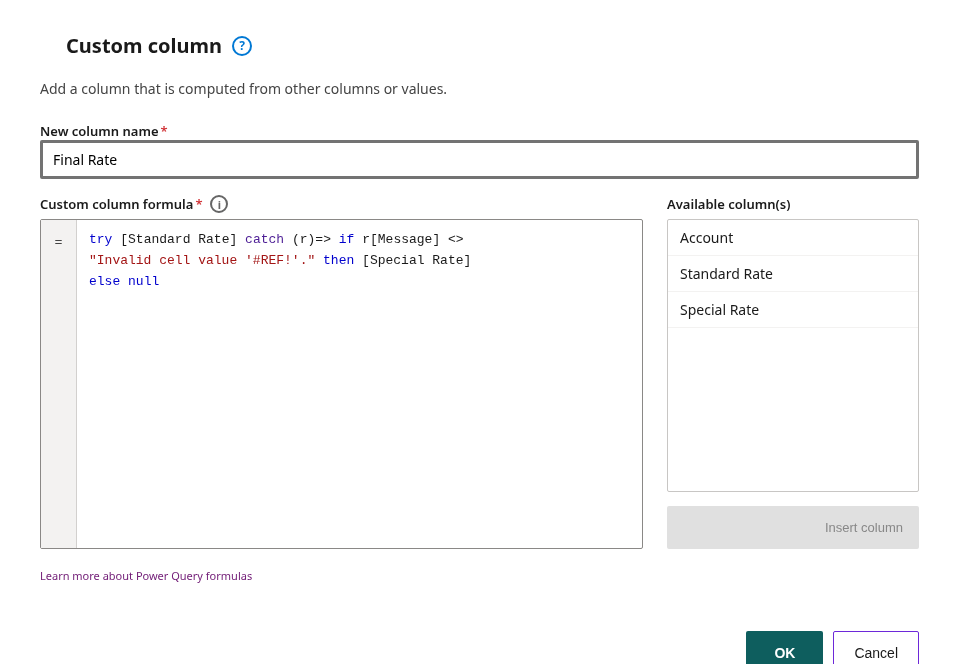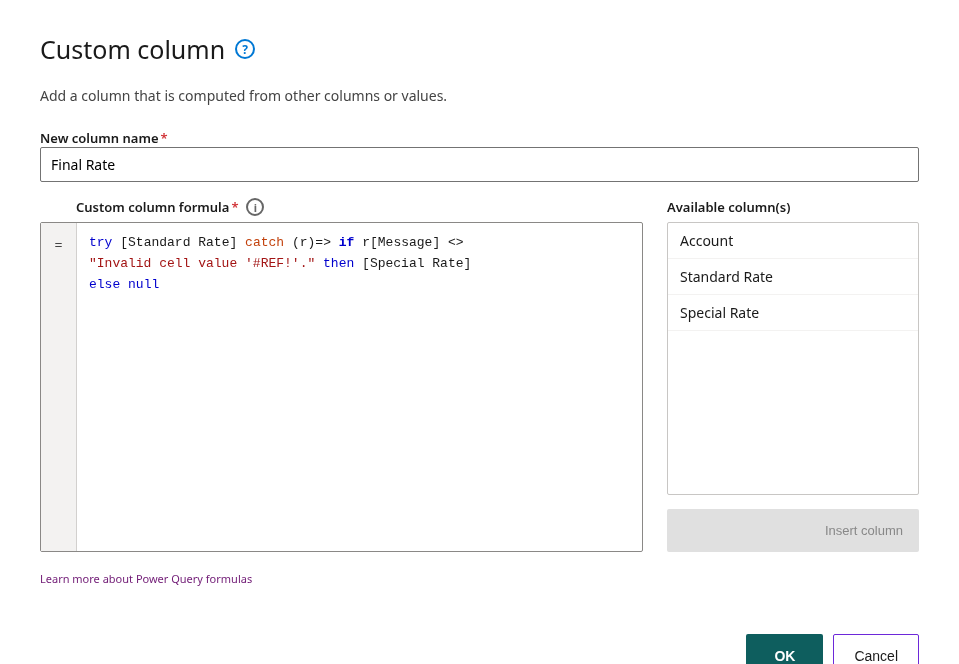--- a/index.html
+++ b/index.html
@@ -19,22 +19,23 @@
     }
 
     .dialog-title-row {
       display: flex;
       align-items: center;
       gap: 10px;
       margin-bottom: 8px;
     }
 
     .dialog-title {
-      font-size: 25px;
-      font-weight: 400;
+      font-size: 20px;
+      font-weight: 700;
+      margin-left: 26px;
     }
 
     .help-icon {
       display: inline-flex;
       align-items: center;
       justify-content: center;
       width: 20px;
       height: 20px;
       border-radius: 50%;
       border: 2px solid #0078d4;
@@ -76,21 +77,21 @@
     }
 
     .required {
       color: #d13438;
       margin-left: 2px;
     }
 
     .text-input {
       width: 100%;
       padding: 7px 10px;
-      border: 1px solid #737373;
+      border: 3px solid #737373;
       border-radius: 2px;
       font-size: 14px;
       font-family: inherit;
       outline: none;
     }
 
     .select-wrapper {
       position: relative;
       width: 100%;
     }
@@ -134,21 +135,20 @@
     .formula-right {
       width: 252px;
       display: flex;
       flex-direction: column;
       gap: 6px;
     }
 
     .formula-label-row {
       display: flex;
       gap: 8px;
-      margin-left: 36px;
     }
 
     .info-icon {
       display: inline-flex;
       align-items: center;
       justify-content: center;
       width: 18px;
       height: 18px;
       border-radius: 50%;
       border: 2px solid #666;
@@ -186,22 +186,22 @@
       flex: 1;
       padding: 10px 12px;
       font-family: 'Consolas', 'Courier New', monospace;
       font-size: 13px;
       line-height: 1.6;
       overflow: auto;
       white-space: pre;
     }
 
     .kw-try { color: #0000cd; }
-    .kw-catch { color: #c2410c; }
-    .kw-if { color: #0000cd; font-weight: bold; }
+    .kw-catch { color: #4c1d95; }
+    .kw-if { color: #0000cd; }
     .kw-then { color: #0000cd; }
     .kw-else { color: #0000cd; }
     .kw-null { color: #0000cd; }
     .bracket { color: #1a1a1a; }
     .string-val { color: #a31515; }
     .op { color: #1a1a1a; }
     .paren { color: #1a1a1a; }
     .arrow { color: #1a1a1a; }
 
     .columns-list {

